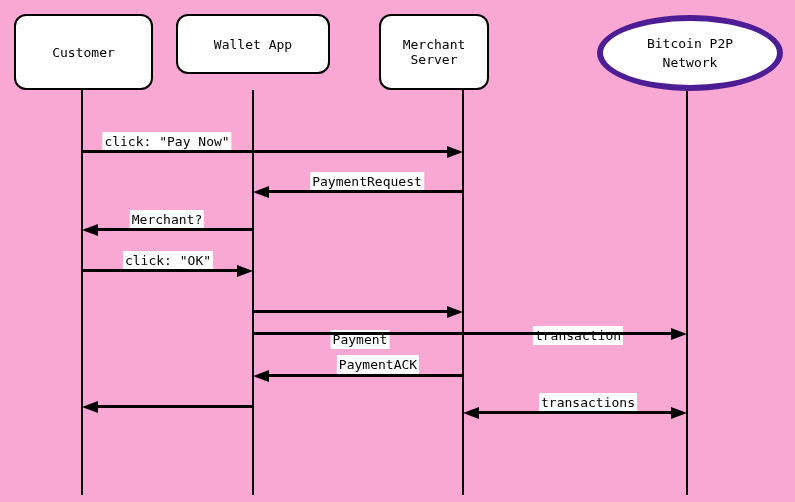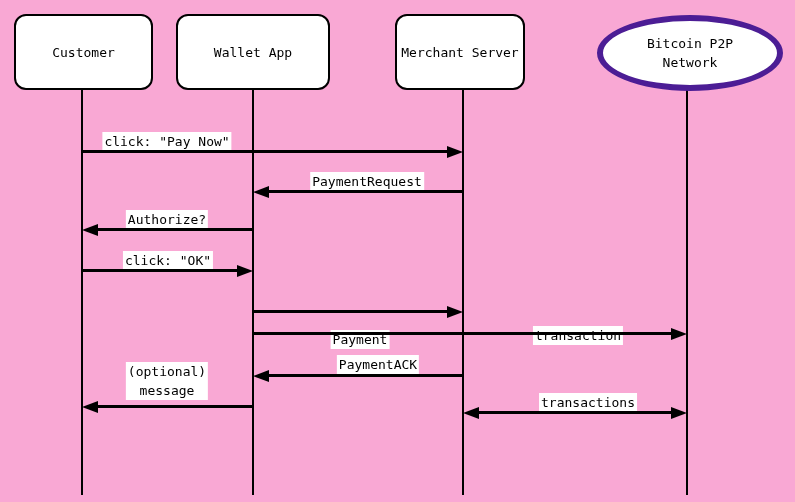--- a/index.html
+++ b/index.html
@@ -83,61 +83,59 @@
 <div class="diagram">
 
   <div class="lifeline" style="left:81px; top:90px; height:405px;"></div>
   <div class="lifeline" style="left:252px; top:90px; height:405px;"></div>
   <div class="lifeline" style="left:462px; top:90px; height:405px;"></div>
   <div class="lifeline" style="left:686px; top:90px; height:405px;"></div>
 
   <div class="actor-box" style="left:14px; top:14px; width:139px; height:76px;">
     <span>Customer</span>
   </div>
-  <div class="actor-box" style="left:176px; top:14px; width:154px; height:76px;">
+  <div class="actor-box" style="left:176px; top:14px; width:154px; height:60px;">
     <span>Wallet App</span>
   </div>
-  <div class="actor-box" style="left:395px; top:14px; width:130px; height:76px;">
+  <div class="actor-box" style="left:379px; top:14px; width:110px; height:76px;">
     <span>Merchant Server</span>
   </div>
   <div class="actor-ellipse" style="left:597px; top:15px; width:186px; height:76px;">
     <span>Bitcoin P2P
 Network</span>
   </div>
 
   <div class="msg-label" style="left:167px; top:132px;">click: "Pay Now"</div>
   <div class="shaft" style="left:82px; top:150px; width:365px;"></div>
   <div class="head-right" style="left:447px; top:146px;"></div>
 
   <div class="msg-label" style="left:358px; top:172px;margin-left:9px;">PaymentRequest</div>
   <div class="shaft" style="left:269px; top:190px; width:194px;"></div>
   <div class="head-left" style="left:253px; top:186px;"></div>
 
-  <div class="msg-label" style="left:167px; top:210px;">Authorize?</div>
+  <div class="msg-label" style="left:167px; top:210px;">Merchant?</div>
   <div class="shaft" style="left:98px; top:228px; width:155px;"></div>
   <div class="head-left" style="left:82px; top:224px;"></div>
 
   <div class="msg-label" style="left:168px; top:251px;">click: "OK"</div>
   <div class="shaft" style="left:82px; top:269px; width:155px;"></div>
   <div class="head-right" style="left:237px; top:265px;"></div>
 
   <div class="msg-label" style="left:360px; top:296px;margin-top:34px;">Payment</div>
   <div class="shaft" style="left:253px; top:310px; width:194px;"></div>
   <div class="head-right" style="left:447px; top:306px;"></div>
 
   <div class="msg-label" style="left:578px; top:326px;">transaction</div>
   <div class="shaft" style="left:253px; top:332px; width:418px;"></div>
   <div class="head-right" style="left:671px; top:328px;"></div>
 
   <div class="msg-label" style="left:378px; top:355px;">PaymentACK</div>
   <div class="shaft" style="left:269px; top:374px; width:194px;"></div>
   <div class="head-left" style="left:253px; top:370px;"></div>
 
-  <div class="msg-label" style="left:167px; top:362px;">(optional)
-message</div>
   <div class="shaft" style="left:98px; top:405px; width:155px;"></div>
   <div class="head-left" style="left:82px; top:401px;"></div>
 
   <div class="msg-label" style="left:588px; top:393px;">transactions</div>
   <div class="shaft" style="left:479px; top:411px; width:192px;"></div>
   <div class="head-left" style="left:463px; top:407px;"></div>
   <div class="head-right" style="left:671px; top:407px;"></div>
 
 </div>
 

